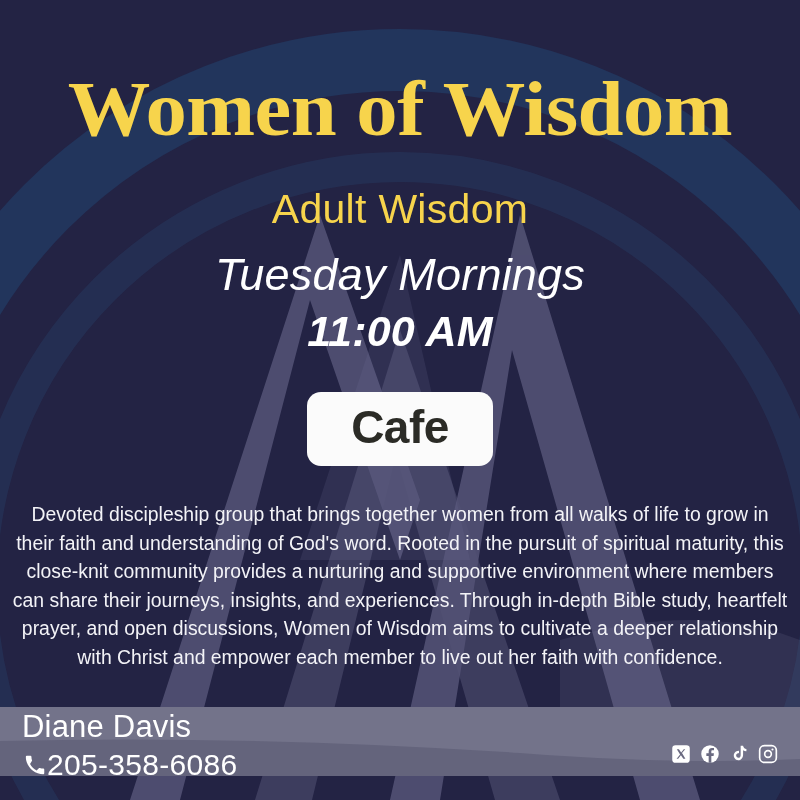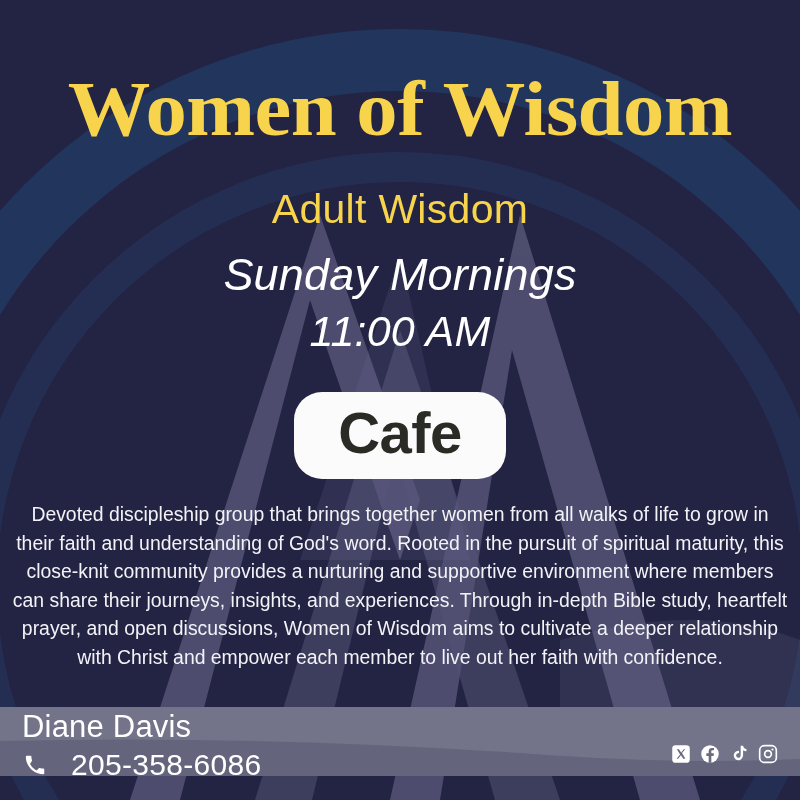--- a/index.html
+++ b/index.html
@@ -81,41 +81,41 @@
   }
 
   .when-line2 {
     position: absolute;
     top: 307px;
     left: 0;
     width: 800px;
     text-align: center;
     font-size: 43px;
     font-style: italic;
-    font-weight: 400;
+    font-weight: 700;
     letter-spacing: 0.2px;
     color: #ffffff;
   }
 
   .badge-wrap {
     position: absolute;
     top: 392px;
     left: 0;
     width: 800px;
     display: flex;
     justify-content: center;
   }
   .badge {
     background: #fbfbfb;
     color: #2b2b26;
-    font-size: 58px;
+    font-size: 46px;
     font-weight: bold;
     letter-spacing: -0.5px;
     padding: 11px 44px 15px 44px;
-    border-radius: 28px;
+    border-radius: 14px;
     line-height: 1.05;
   }
 
   .description {
     position: absolute;
     top: 500px;
     left: 12px;
     width: 776px;
     text-align: center;
     font-size: 19.4px;
@@ -144,21 +144,21 @@
     letter-spacing: 0.2px;
     z-index: 3;
   }
 
   .footer-phone {
     position: absolute;
     left: 24px;
     top: 748px;
     display: flex;
     align-items: center;
-    gap: 25px;
+    gap: 1px;
     z-index: 3;
   }
   .footer-phone .num {
     font-size: 30px;
     font-weight: 300;
     color: #ffffff;
     letter-spacing: 0.3px;
   }
   .phone-icon {
     display: block;
@@ -210,21 +210,21 @@
     <rect x="0" y="0" width="800" height="69" fill="#73738a"></rect>
     <path d="M 0 34 Q 250 28 520 46 Q 680 58 800 52 L 800 69 L 0 69 Z" fill="#64647c"></path>
   </svg>
 
   <div id="content">
 
     <div class="title">Women of Wisdom</div>
 
     <div class="audience">Adult Wisdom</div>
 
-    <div class="when-line1">Sunday Mornings</div>
+    <div class="when-line1">Tuesday Mornings</div>
     <div class="when-line2">11:00 AM</div>
 
     <div class="badge-wrap">
       <div class="badge">Cafe</div>
     </div>
 
     <div class="description">Devoted discipleship group that brings together women from all walks of life to grow in their faith and understanding of God's word. Rooted in the pursuit of spiritual maturity, this close-knit community provides a nurturing and supportive environment where members can share their journeys, insights, and experiences. Through in-depth Bible study, heartfelt prayer, and open discussions, Women of Wisdom aims to cultivate a deeper relationship with Christ and empower each member to live out her faith with confidence.</div>
 
     <div class="footer-name">Diane Davis</div>
 

